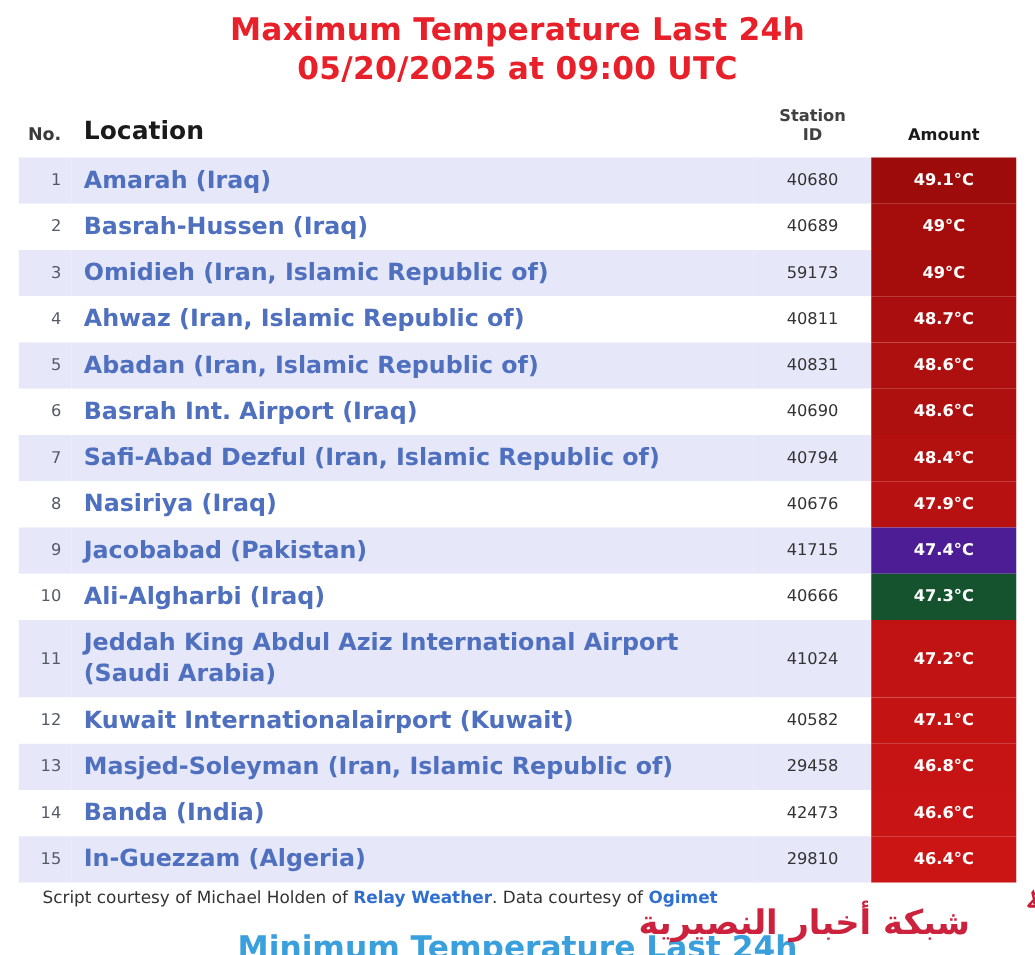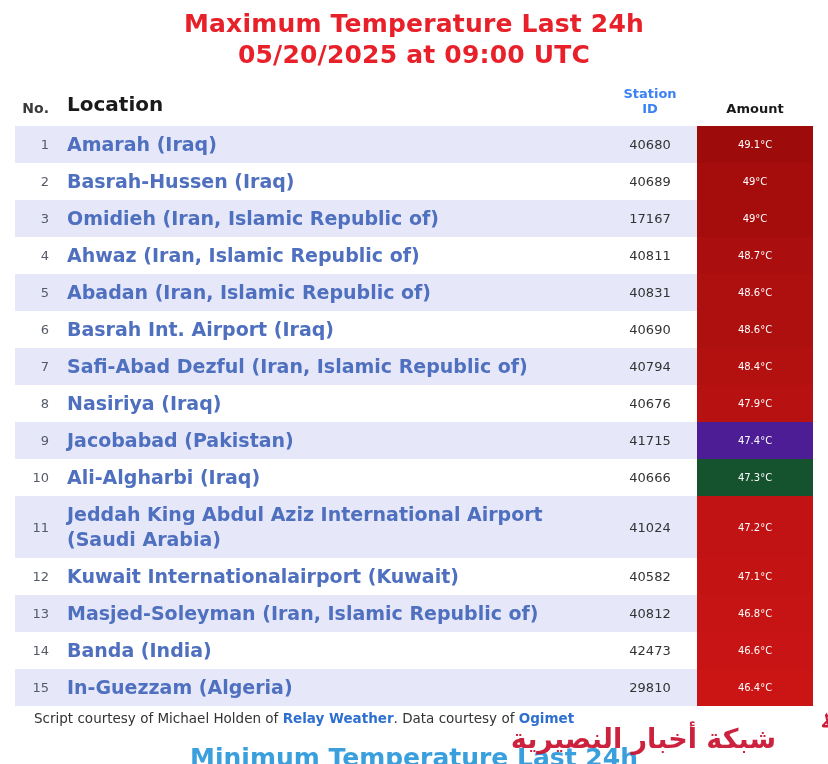--- a/index.html
+++ b/index.html
@@ -54,21 +54,21 @@
     padding-right: 8px;
   }
   th.h-loc {
     color: #1a1a1a;
     font-size: 20px;
     font-weight: bold;
     text-align: left;
     padding-left: 10px;
   }
   th.h-sid {
-    color: #3b82f6;
+    color: #404040;
     font-size: 13px;
     font-weight: bold;
     text-align: center;
     line-height: 15px;
   }
   th.h-amt {
     color: #1a1a1a;
     font-size: 13px;
     font-weight: bold;
     text-align: center;
@@ -101,22 +101,22 @@
   }
   td.td-sid {
     color: #333333;
     font-size: 13px;
     text-align: center;
     vertical-align: middle;
     padding: 6px 4px;
   }
   td.td-amt {
     color: #ffffff;
-    font-size: 10px;
-    font-weight: normal;
+    font-size: 13px;
+    font-weight: bold;
     text-align: center;
     vertical-align: middle;
     padding: 6px 4px;
   }
   .credit {
     width: 768px;
     margin: 4px auto 0 auto;
     font-size: 13.5px;
     color: #333333;
     padding-left: 4px;
@@ -206,21 +206,21 @@
         </tr>
         <tr class="even">
           <td class="td-no">2</td>
           <td class="td-loc">Basrah-Hussen (Iraq)</td>
           <td class="td-sid">40689</td>
           <td class="td-amt" style="background: rgb(165, 13, 13);">49°C</td>
         </tr>
         <tr class="odd">
           <td class="td-no">3</td>
           <td class="td-loc">Omidieh (Iran, Islamic Republic of)</td>
-          <td class="td-sid">17167</td>
+          <td class="td-sid">59173</td>
           <td class="td-amt" style="background: rgb(165, 13, 13);">49°C</td>
         </tr>
         <tr class="even">
           <td class="td-no">4</td>
           <td class="td-loc">Ahwaz (Iran, Islamic Republic of)</td>
           <td class="td-sid">40811</td>
           <td class="td-amt" style="background: rgb(171, 14, 14);">48.7°C</td>
         </tr>
         <tr class="odd">
           <td class="td-no">5</td>
@@ -266,21 +266,21 @@
         </tr>
         <tr class="even">
           <td class="td-no">12</td>
           <td class="td-loc">Kuwait Internationalairport (Kuwait)</td>
           <td class="td-sid">40582</td>
           <td class="td-amt" style="background: rgb(195, 19, 19);">47.1°C</td>
         </tr>
         <tr class="odd">
           <td class="td-no">13</td>
           <td class="td-loc">Masjed-Soleyman (Iran, Islamic Republic of)</td>
-          <td class="td-sid">40812</td>
+          <td class="td-sid">29458</td>
           <td class="td-amt" style="background: rgb(198, 20, 20);">46.8°C</td>
         </tr>
         <tr class="even">
           <td class="td-no">14</td>
           <td class="td-loc">Banda (India)</td>
           <td class="td-sid">42473</td>
           <td class="td-amt" style="background: rgb(200, 20, 20);">46.6°C</td>
         </tr>
         <tr class="odd">
           <td class="td-no">15</td>

